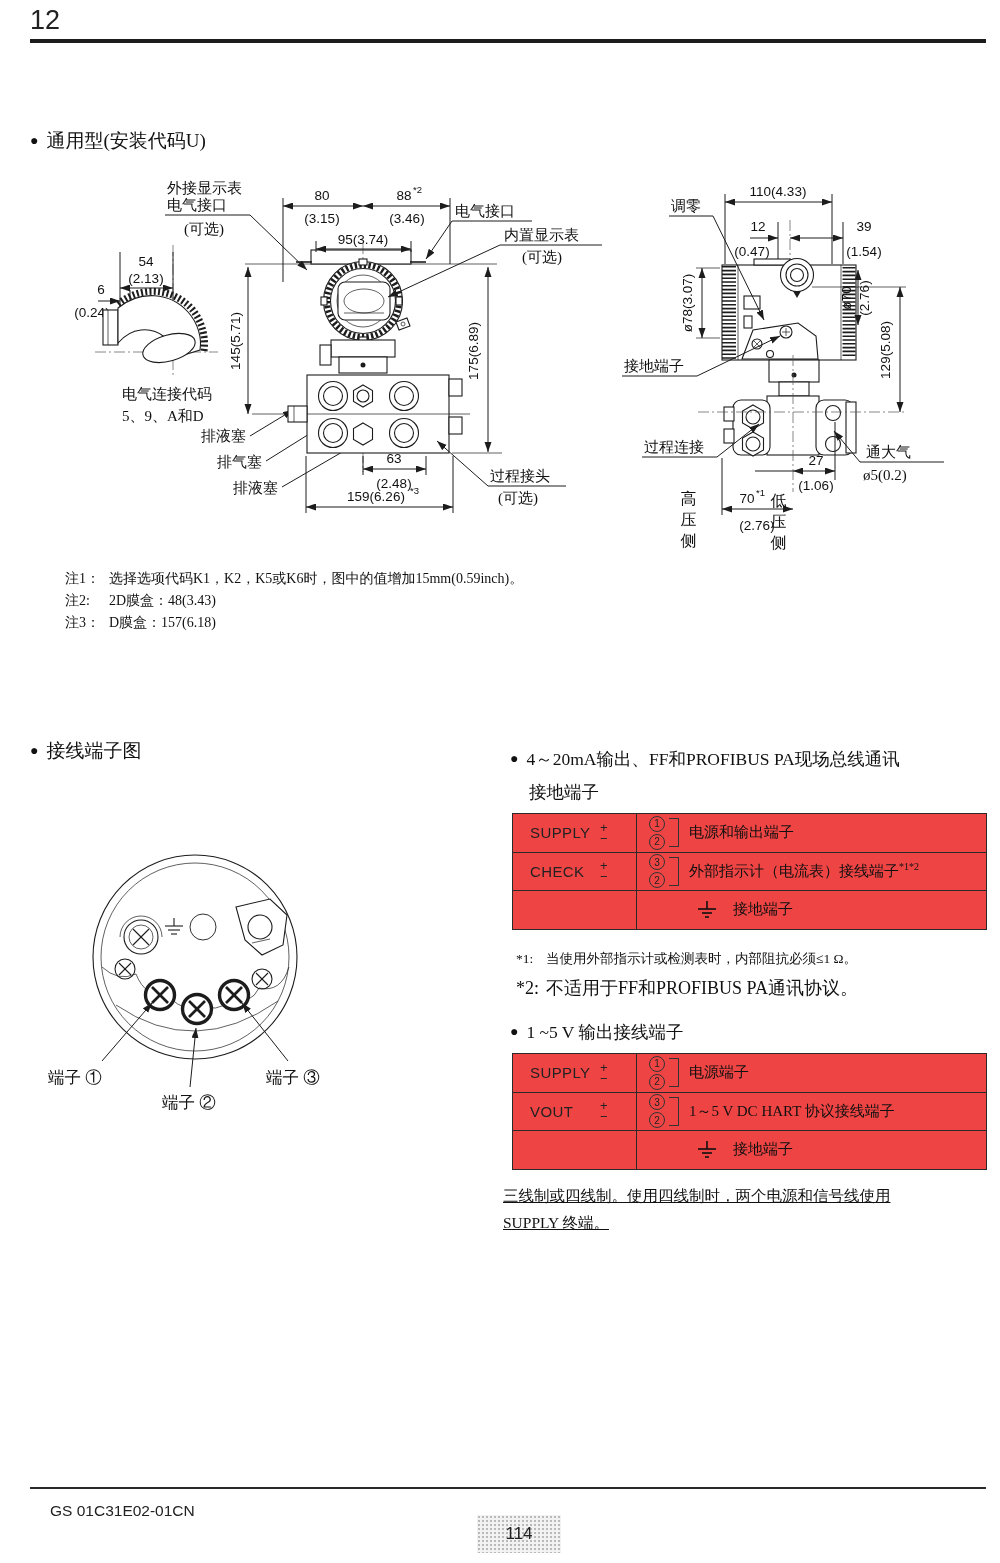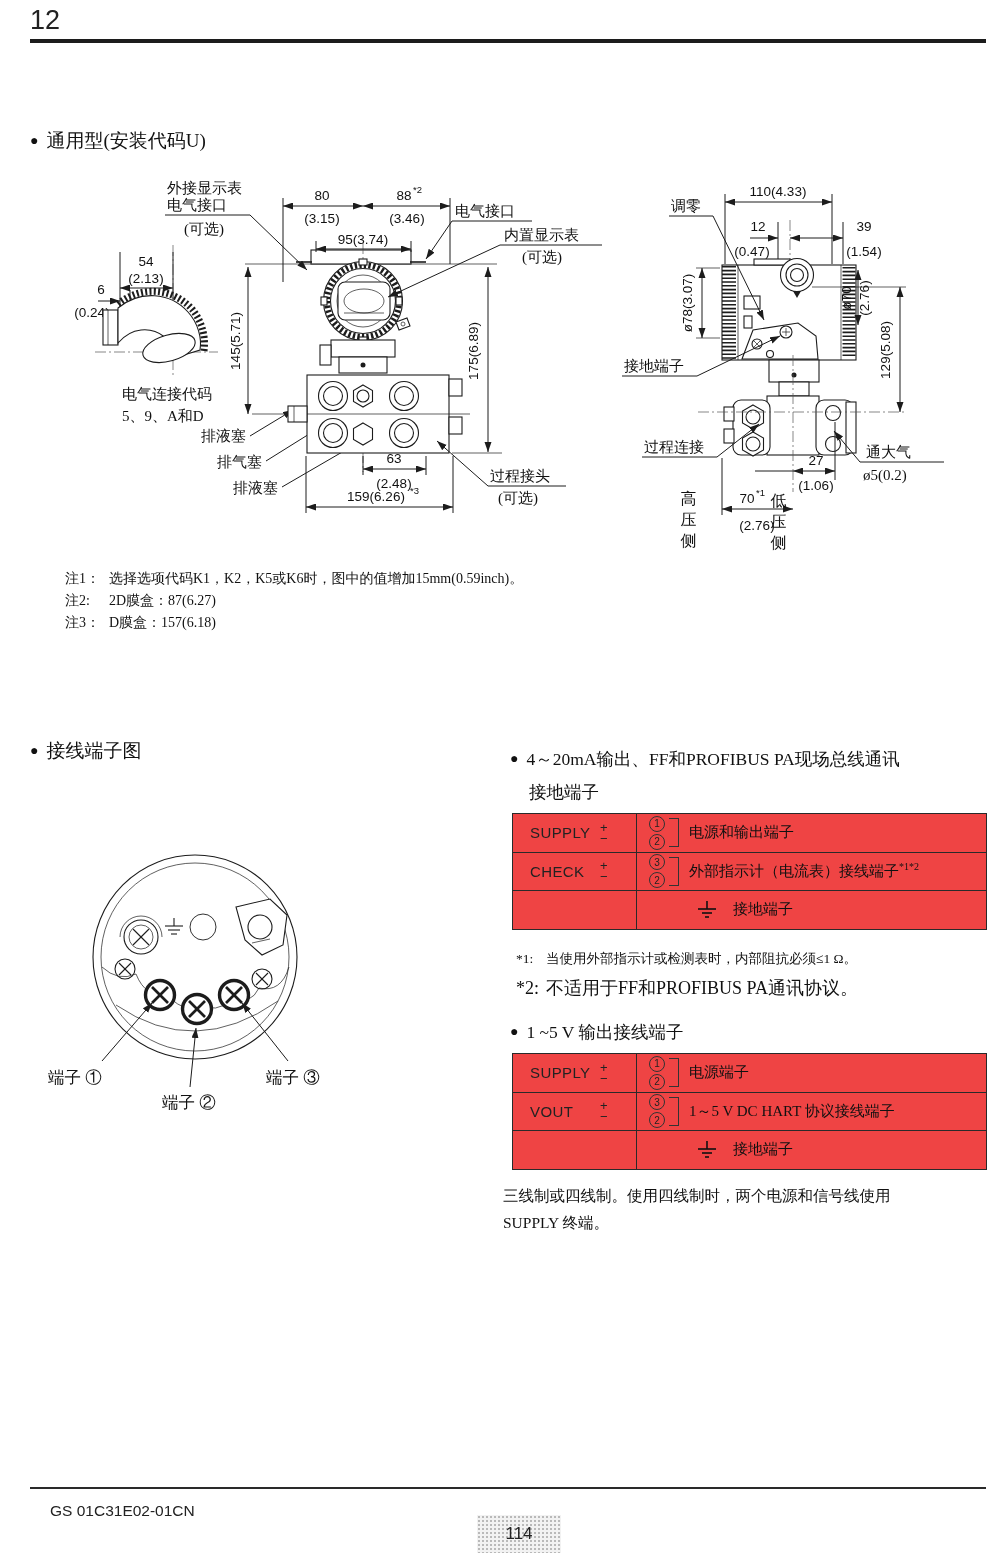--- a/index.html
+++ b/index.html
@@ -298,21 +298,21 @@
       <text class="dnum-s" x="756" y="336">*1</text>
       <text class="dnum" x="757" y="370" text-anchor="middle">(2.76)</text>
     </g>
   </svg>
 
   <div class="abs vert-cjk" style="left:679px;top:488px;">高压侧</div>
   <div class="abs vert-cjk" style="left:769px;top:490px;">低压侧</div>
 
   <div class="abs" style="left:65px;top:570px;">
     <div class="note-line"><span class="note-label">注1：</span><span>选择选项代码K1，K2，K5或K6时，图中的值增加15mm(0.59inch)。</span></div>
-    <div class="note-line" style="margin-top:4px;"><span class="note-label">注2:</span><span>2D膜盒：87(6.27)</span></div>
+    <div class="note-line" style="margin-top:4px;"><span class="note-label">注2:</span><span>2D膜盒：48(3.43)</span></div>
     <div class="note-line" style="margin-top:4px;"><span class="note-label">注3：</span><span>D膜盒：157(6.18)</span></div>
   </div>
 
   <div class="abs bullet-head" style="left:30px;top:738px;">
     <span class="b">●</span><span>接线端子图</span>
   </div>
 
   <svg class="abs" style="left:40px;top:845px;" width="380" height="290" viewBox="0 0 380 290">
     <defs>
       <marker id="tae" markerWidth="11" markerHeight="8" refX="10" refY="3.5" orient="auto" markerUnits="userSpaceOnUse">
@@ -493,21 +493,21 @@
             <line x1="3" y1="9" x2="21" y2="9" stroke="#111" stroke-width="1.6"></line>
             <line x1="7" y1="13" x2="17" y2="13" stroke="#111" stroke-width="1.6"></line>
             <line x1="10" y1="17" x2="14" y2="17" stroke="#111" stroke-width="1.6"></line>
           </svg>
           <span class="tdesc" style="margin-left:14px;">接地端子</span>
         </span>
       </div>
     </div>
   </div>
 
-  <div class="abs para" style="left:503px;top:1182px;width:480px;">
+  <div class="abs para" style="left:503px;top:1182px;width:480px;text-decoration:underline;">
     <span>三线制或四线制。使用四线制时，两个电源和信号线使用</span><br>
     <span>SUPPLY 终端。</span>
   </div>
 
   <div class="abs rule-thin" style="left:30px;top:1487px;width:956px;"></div>
   <div class="abs doc-code" style="left:50px;top:1502px;">GS 01C31E02-01CN</div>
   <div class="abs pagenum-box" style="left:477px;top:1515px;">114</div>
 
 </div>
 

